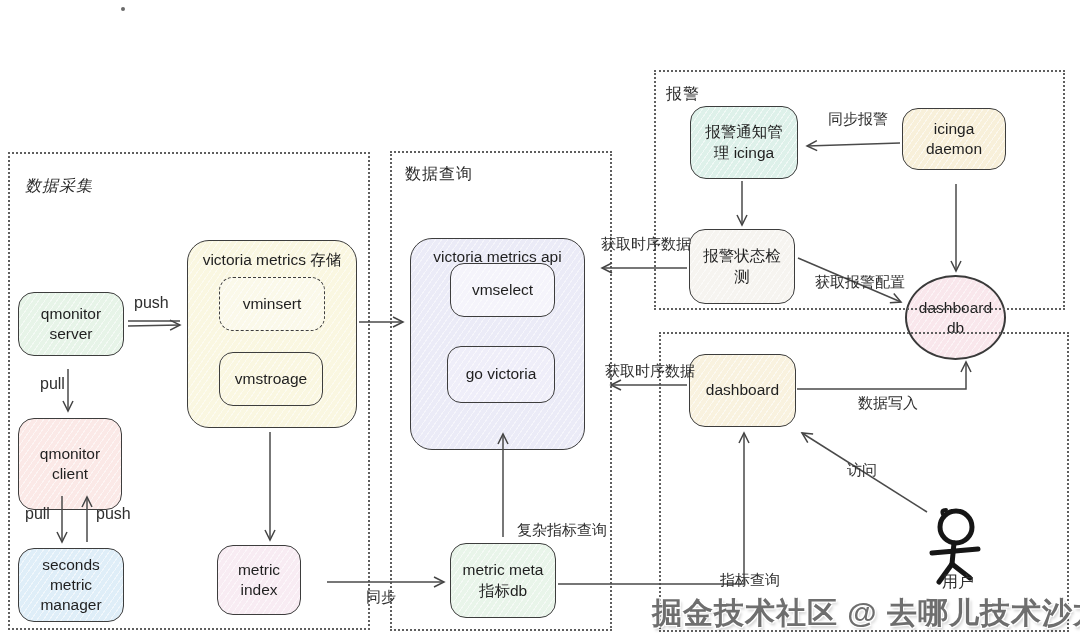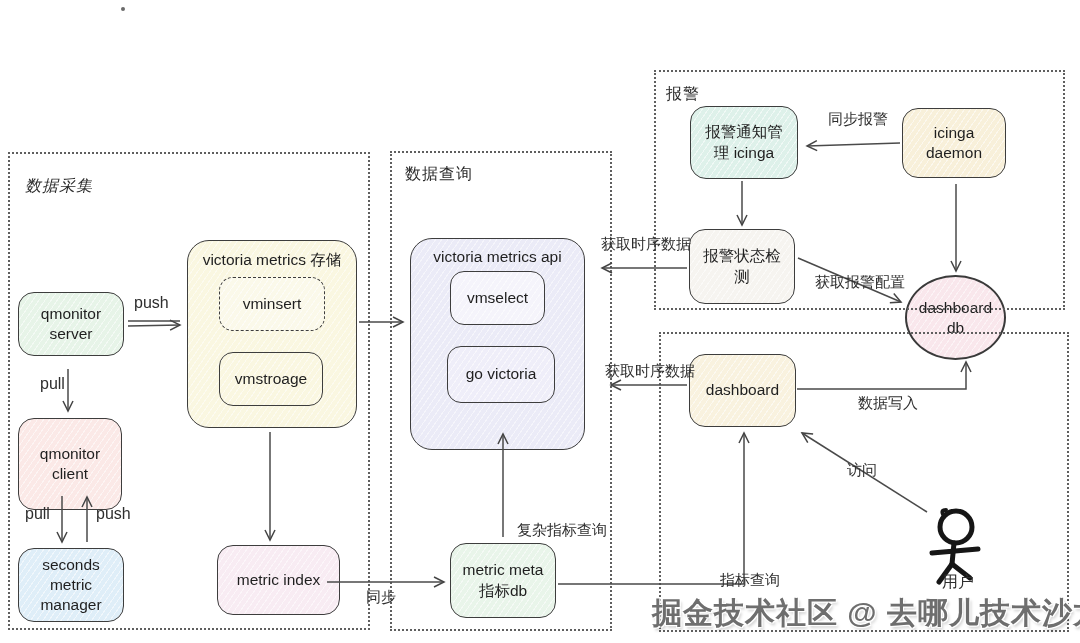--- a/index.html
+++ b/index.html
@@ -142,33 +142,33 @@
   <div class="node" style="left: 18px; top: 418px; width: 104px; height: 92px; background-color: rgb(251, 233, 231);">qmonitor client</div>
 
   <div class="node" style="left: 18px; top: 548px; width: 106px; height: 74px; background-color: rgb(223, 238, 248);">seconds metric manager</div>
 
   <div class="container-node" style="left: 187px; top: 240px; width: 170px; height: 188px; background-color: rgb(250, 247, 225);">
     <div class="container-title">victoria metrics 存储</div>
   </div>
   <div class="node dashed-border" style="left: 219px; top: 277px; width: 106px; height: 54px; border-radius: 14px; background-color: rgb(251, 249, 234);">vminsert</div>
   <div class="node" style="left: 219px; top: 352px; width: 104px; height: 54px; border-radius: 14px; background-color: rgb(250, 247, 225);">vmstroage</div>
 
-  <div class="node" style="left: 217px; top: 545px; width: 123px; height: 70px; background-color: rgb(248, 236, 243);">metric index</div>
+  <div class="node" style="left: 217px; top: 545px; width: 84px; height: 70px; background-color: rgb(248, 236, 243);">metric index</div>
 
   <div class="container-node" style="left: 410px; top: 238px; width: 175px; height: 212px; background-color: rgb(235, 235, 247);">
     <div class="container-title">victoria metrics api</div>
   </div>
-  <div class="node" style="left: 450px; top: 271px; width: 95px; height: 54px; border-radius: 14px; background-color: rgb(245, 244, 251);">vmselect</div>
+  <div class="node" style="left: 450px; top: 263px; width: 105px; height: 54px; border-radius: 14px; background-color: rgb(245, 244, 251);">vmselect</div>
   <div class="node" style="left: 447px; top: 346px; width: 108px; height: 57px; border-radius: 14px; background-color: rgb(239, 238, 249);">go victoria</div>
 
   <div class="node" style="left: 450px; top: 543px; width: 106px; height: 75px; background-color: rgb(233, 245, 234);">metric meta 指标db</div>
 
   <div class="node" style="left: 690px; top: 106px; width: 108px; height: 73px; background-color: rgb(222, 241, 234);">报警通知管理 icinga</div>
 
-  <div class="node" style="left: 902px; top: 108px; width: 104px; height: 70px; background-color: rgb(248, 240, 218);">icinga daemon</div>
+  <div class="node" style="left: 902px; top: 108px; width: 104px; height: 62px; background-color: rgb(248, 240, 218);">icinga daemon</div>
 
   <div class="node" style="left: 689px; top: 229px; width: 106px; height: 75px; background-color: rgb(246, 244, 240);">报警状态检测</div>
 
   <div class="node" style="left: 689px; top: 354px; width: 107px; height: 73px; background-color: rgb(249, 242, 223);">dashboard</div>
 
   <svg style="position:absolute; left:918px; top:498px; z-index:5;" width="80" height="92" viewBox="0 0 80 92" fill="none">
     <circle cx="38" cy="29" r="16" stroke="#161616" stroke-width="5"></circle>
     <path d="M26 18 Q22 12 28 12" stroke="#161616" stroke-width="4" stroke-linecap="round"></path>
     <line x1="36" y1="45" x2="34" y2="66" stroke="#161616" stroke-width="5" stroke-linecap="round"></line>
     <line x1="14" y1="55" x2="60" y2="51" stroke="#161616" stroke-width="5" stroke-linecap="round"></line>

